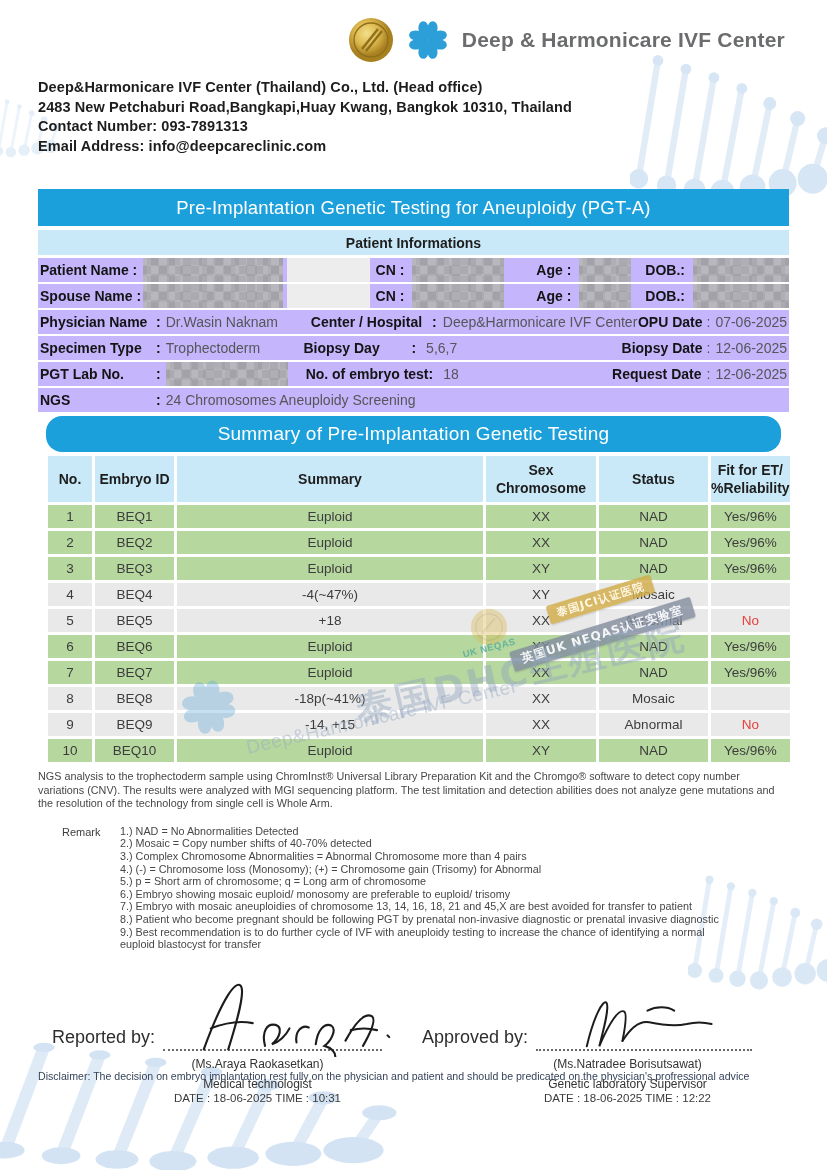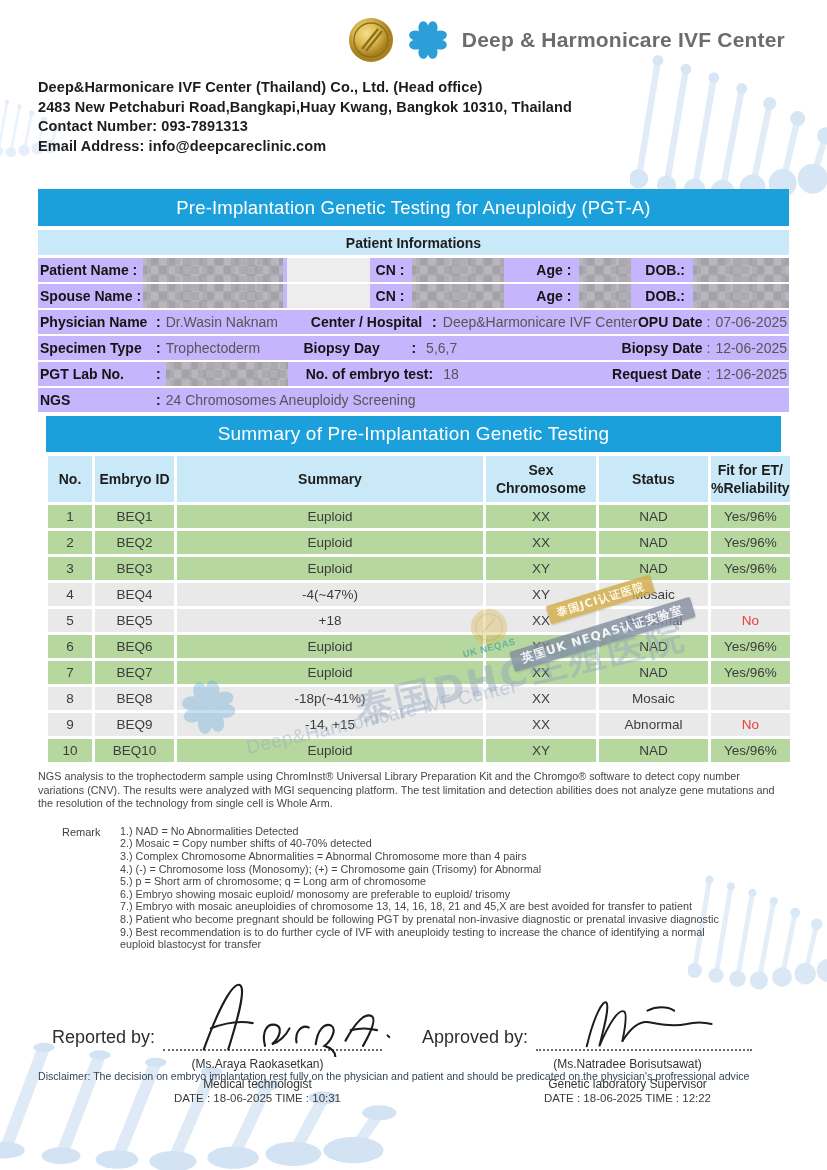--- a/index.html
+++ b/index.html
@@ -21,21 +21,21 @@
   .brand-title{font-size:21px;font-weight:bold;color:#6b6c6e;letter-spacing:.2px;}
   .brand-sub{font-size:14.5px;color:#77787a;font-family:"DejaVu Sans",sans-serif;}
   
   .org{margin:14px 0 0 38px;font-size:14.5px;font-weight:bold;color:#1d1d1d;line-height:19.5px;letter-spacing:.1px;}
   
   .bar-main{margin:33px 38px 0;height:37px;background:#1CA0DC;color:#fff;
     display:flex;align-items:center;justify-content:center;font-size:18.5px;letter-spacing:.2px;}
   .bar-sub{margin:4px 38px 0;height:25px;background:#C9E9F8;color:#1e1e1e;font-weight:bold;
     display:flex;align-items:center;justify-content:center;font-size:14px;}
   .bar-summary{margin:4px 46px 0;height:36px;background:#1CA0DC;color:#fff;
-    display:flex;align-items:center;justify-content:center;font-size:19px;letter-spacing:.2px;}
+    display:flex;align-items:center;justify-content:center;font-size:19px;letter-spacing:.2px;border-radius:16px;}
   
   .info{margin:3px 38px 0;}
   .info-row{height:24px;background:#c4b5fd;margin-bottom:2px;display:flex;align-items:center;font-size:14px;}
   .lbl{font-weight:bold;color:#141414;white-space:nowrap;}
   .val{color:#565656;white-space:nowrap;}
   .colon{font-weight:bold;color:#141414;padding:0 5px 0 4px;}
   .colon.dim{font-weight:normal;color:#565656;}
   .mosaic{height:24px;align-self:stretch;
     background:
       repeating-conic-gradient(#c6c6c6 0% 25%, #d7d7d7 0% 50%) 0 0/16px 16px,

